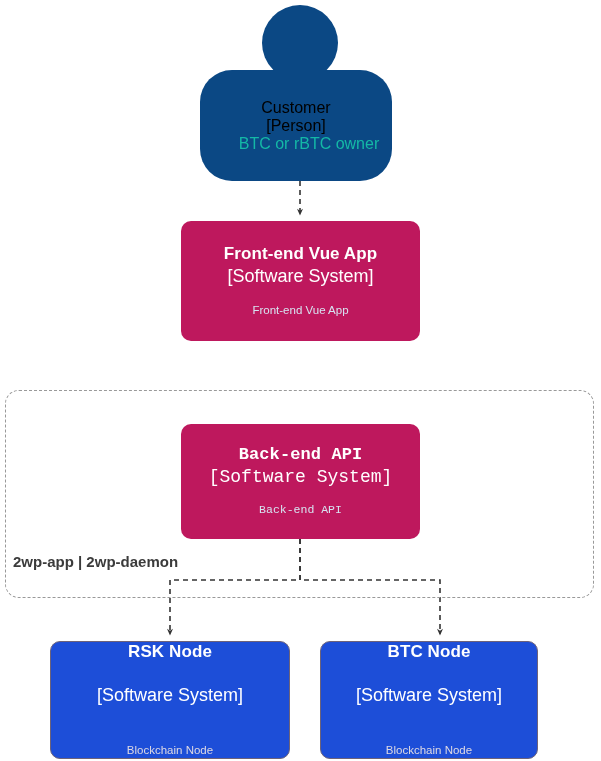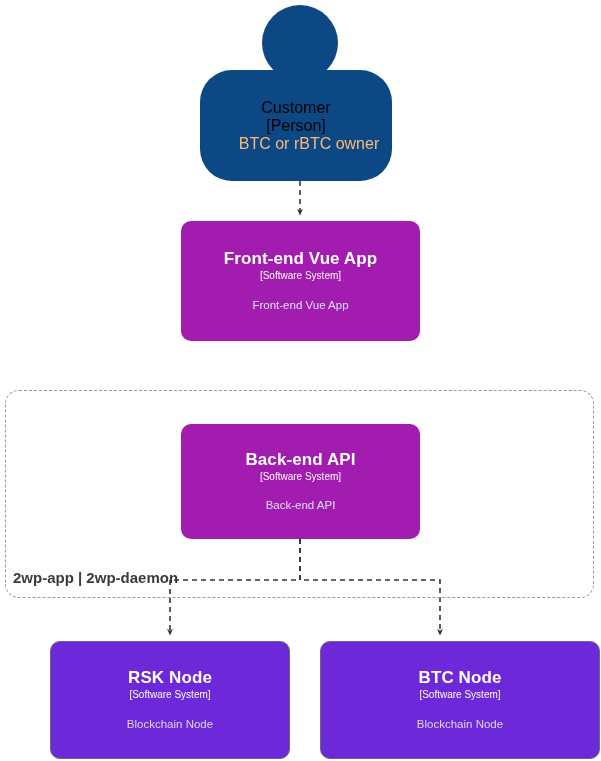--- a/index.html
+++ b/index.html
@@ -41,21 +41,21 @@
     border-radius: 10px;
   }
   .node .n-title {
     font-size: 17px;
     font-weight: bold;
     color: #ffffff;
     line-height: 1.18;
     letter-spacing: 0.1px;
   }
   .node .n-type {
-    font-size: 10px;
+    font-size: 18px;
     font-weight: normal;
     color: #ffffff;
     line-height: 1.25;
     margin-top: 1px;
   }
   .node .n-desc {
     font-size: 11.5px;
     font-weight: normal;
     line-height: 1.3;
     margin-top: 15px;
@@ -85,53 +85,53 @@
     width: 192px;
     height: 111px;
     border-radius: 32px;
     background: #0B4884;
     display: flex;
     flex-direction: column;
     align-items: center;
     justify-content: center;
     text-align: center;
   }
-  #person-customer .n-desc { color: #fdba74; margin-left: 26px; }
+  #person-customer .n-desc { color: #14b8a6; margin-left: 26px; }
 
   
   .sys-blue {
-    background: #a21caf;
+    background: #be185d;
   }
   .sys-blue .n-desc { color: #d7e3f1; }
 
   
   .sys-gray {
-    background: #6d28d9;
+    background: #1d4ed8;
     border: 1px solid #6E6379;
+    justify-content: space-between;
   }
   .sys-gray .n-desc { color: #ded9e3; }
 
   
   #boundary-2wp {
     position: absolute;
     left: 5px;
     top: 390px;
     width: 589px;
     height: 208px;
     box-sizing: border-box;
     border: 1.5px dashed #999999;
     border-radius: 14px;
     background: transparent;
   }
   #boundary-label {
     position: absolute;
     left: 13px;
     top: 553px;
     text-align: left;
-    margin-top: 16px;
   }
   #boundary-label .b-title {
     font-size: 15px;
     font-weight: bold;
     color: #3b3b3b;
     line-height: 1.2;
     white-space: nowrap;
   }
   #boundary-label .b-type {
     font-size: 10px;
@@ -180,31 +180,31 @@
       <div class="n-desc">BTC or rBTC owner</div>
     </div>
   </div>
 
   <div class="node sys-blue" style="left:181px; top:221px; width:239px; height:120px;">
     <div class="n-title">Front-end Vue App</div>
     <div class="n-type">[Software System]</div>
     <div class="n-desc">Front-end Vue App</div>
   </div>
 
-  <div class="node sys-blue" style="left:181px; top:424px; width:239px; height:115px;">
+  <div class="node sys-blue" style="left:181px; top:424px; width:239px; height:115px;font-family:Liberation Mono, monospace;">
     <div class="n-title">Back-end API</div>
     <div class="n-type">[Software System]</div>
     <div class="n-desc">Back-end API</div>
   </div>
 
   <div class="node sys-gray" style="left:50px; top:641px; width:240px; height:118px;">
     <div class="n-title">RSK Node</div>
     <div class="n-type">[Software System]</div>
     <div class="n-desc">Blockchain Node</div>
   </div>
 
-  <div class="node sys-gray" style="left:320px; top:641px; width:280px; height:118px;">
+  <div class="node sys-gray" style="left:320px; top:641px; width:218px; height:118px;">
     <div class="n-title">BTC Node</div>
     <div class="n-type">[Software System]</div>
     <div class="n-desc">Blockchain Node</div>
   </div>
 
 </div>
 
 </body></html>

